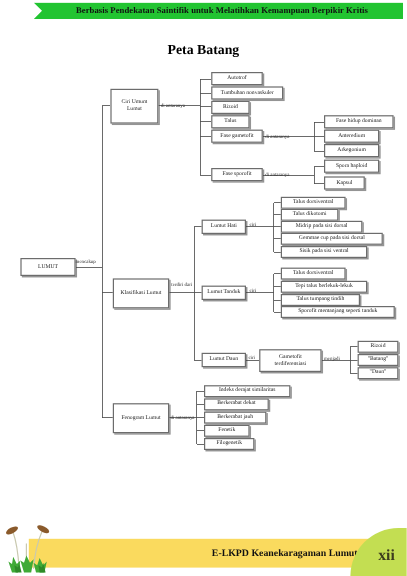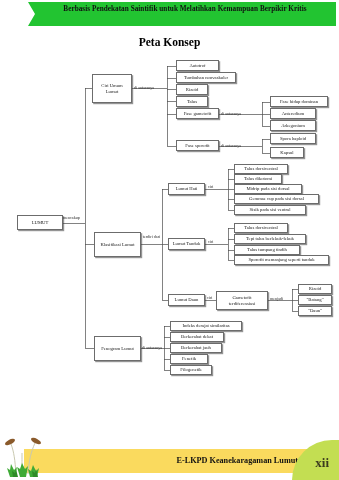--- a/index.html
+++ b/index.html
@@ -5,21 +5,21 @@
   html,body{margin:0;padding:0;}
   body{
     width:339px;height:480px;
     background:#ffffff;
     font-family:"Liberation Serif", serif;
     position:relative;
     overflow:hidden;
   }
   
   .header-band{
-    position:absolute;left:28px;top:2px;width:308px;height:24px;
+    position:absolute;left:28px;top:2px;width:308px;height:14px;
     background:#22c431;
     clip-path:polygon(0 0, 100% 0, 100% 100%, 0 100%, 7px 50%);
   }
   .header-band span{
     display:block;text-align:center;line-height:14px;
     font-size:7.2px;font-weight:bold;color:#111;
     letter-spacing:.05px;padding-left:6px;
     white-space:nowrap;
   }
   
@@ -70,21 +70,21 @@
   }
   .moss{position:absolute;left:2px;bottom:2px;width:54px;height:48px;}
 </style>
 </head>
 <body>
 
 <div class="header-band">
   <span>Berbasis Pendekatan Saintifik untuk Melatihkan Kemampuan Berpikir Kritis</span>
 </div>
 
-<div class="page-title">Peta Konsep</div>
+<div class="page-title">Peta Batang</div>
 
 <div id="diagram">
 
   <svg width="339" height="345">
     <g stroke="#4d4d4d" stroke-width="0.7" fill="none" shape-rendering="crispEdges">
 
       <path d="M63 165 L85 165"></path>
       <path d="M85 165 L85 30"></path>
       <path d="M85 165 L85 290"></path>
 

